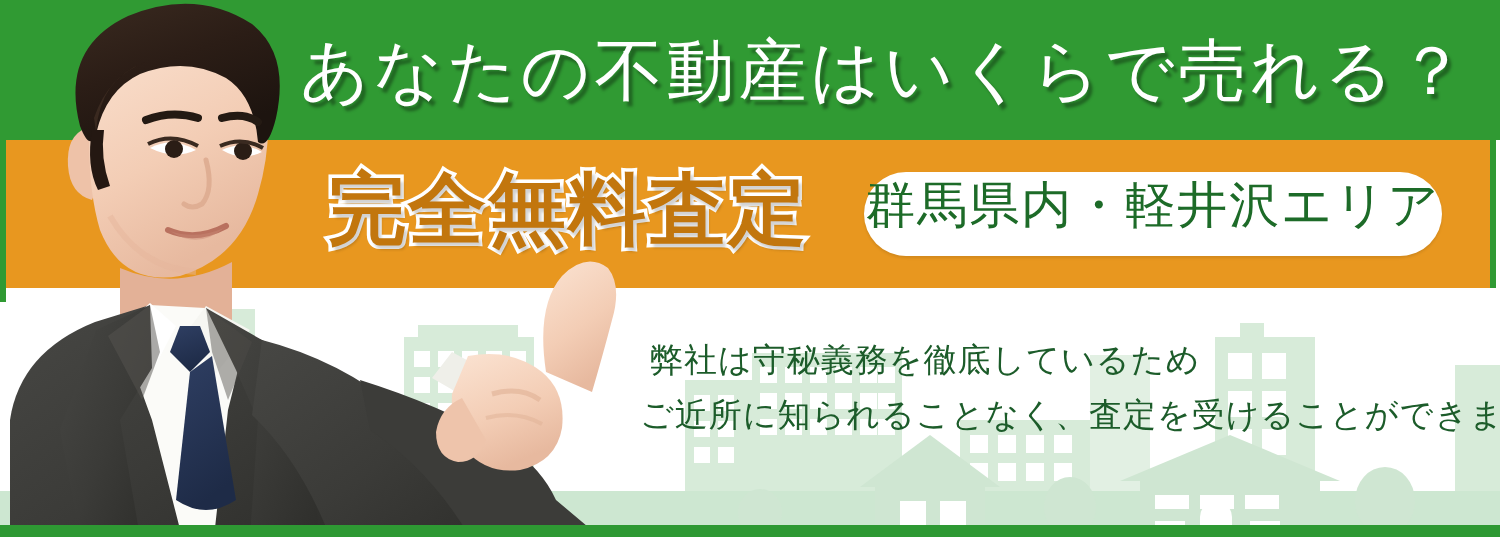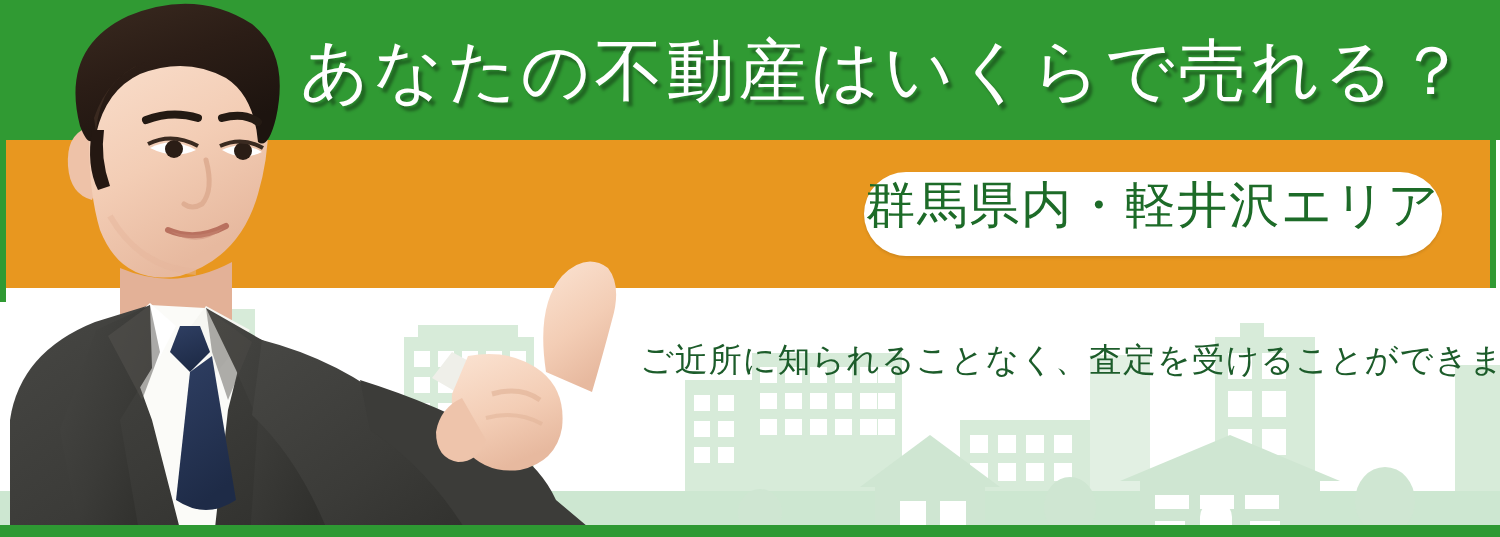--- a/index.html
+++ b/index.html
@@ -293,26 +293,28 @@
   </div>
 
   <div class="green-band"></div>
   <div class="green-rail-left"></div>
   <div class="green-rail-right"></div>
 
   <div class="orange-band"></div>
 
   <div class="headline">あなたの不動産はいくらで売れる？</div>
 
+  <div class="free-appraisal">完全無料査定</div>
 
   <div class="area-badge">
     <span class="area-badge-label">群馬県内・軽井沢エリア</span>
   </div>
 
   <div class="body-copy">
+    <div class="body-line l1">弊社は守秘義務を徹底しているため</div>
     <div class="body-line l2">ご近所に知られることなく、査定を受けることができます。</div>
   </div>
 
   <div class="person">
     <svg width="640" height="537" viewBox="0 0 640 537" xmlns="http://www.w3.org/2000/svg">
       <defs>
         <linearGradient id="suitG" x1="0" y1="0" x2="1" y2="1">
           <stop offset="0%" stop-color="#474744"></stop>
           <stop offset="55%" stop-color="#3b3b38"></stop>
           <stop offset="100%" stop-color="#2e2e2b"></stop>

